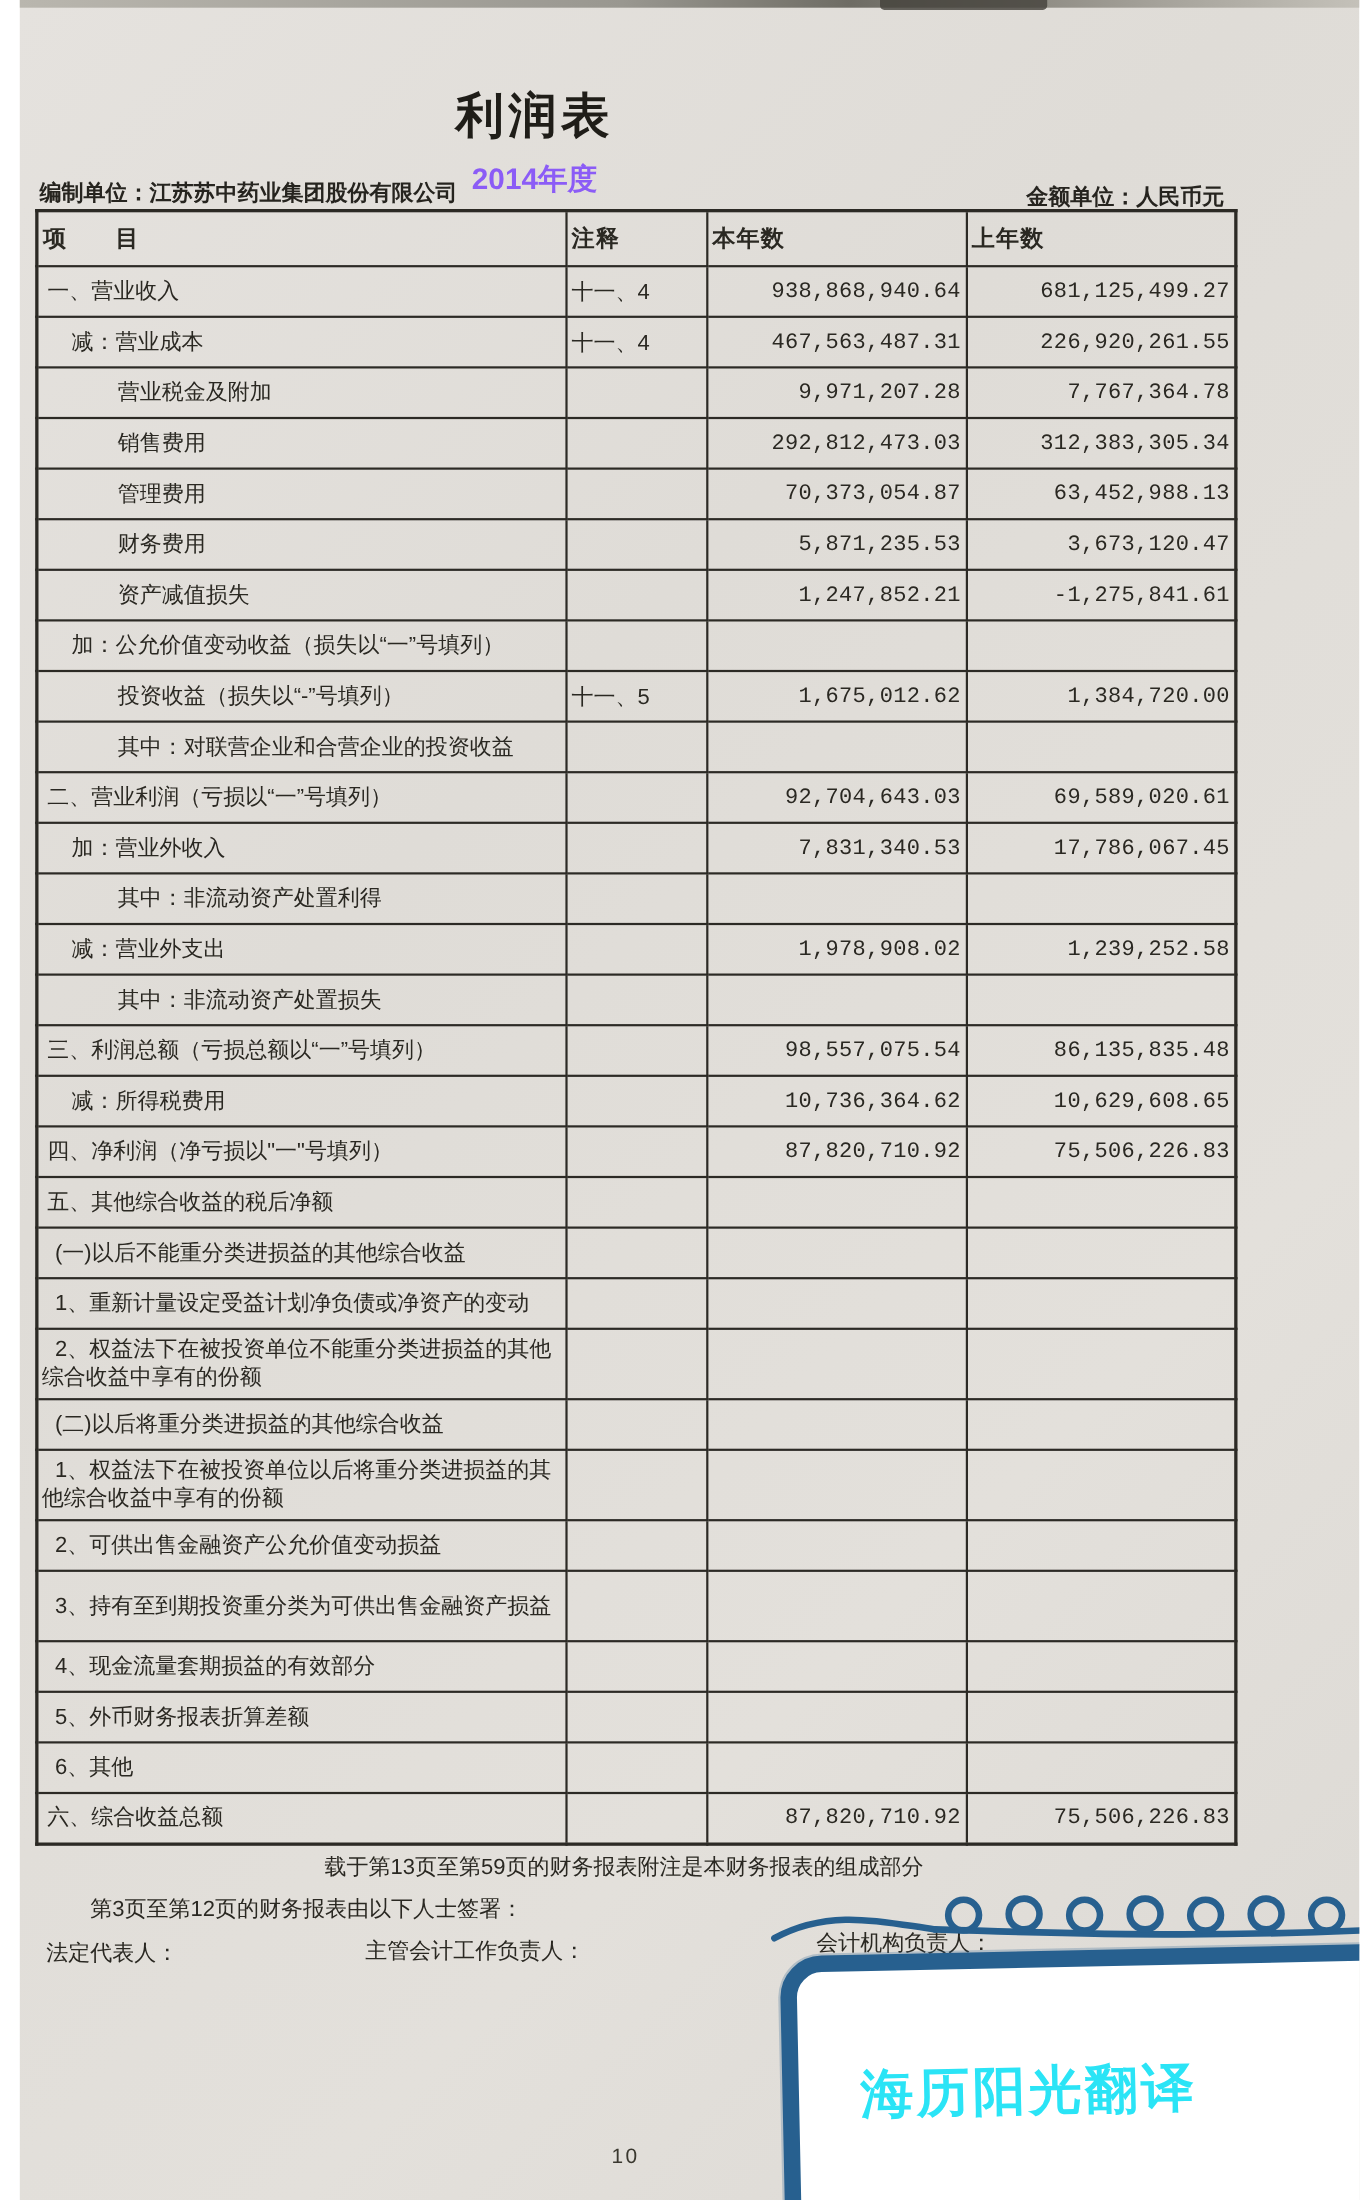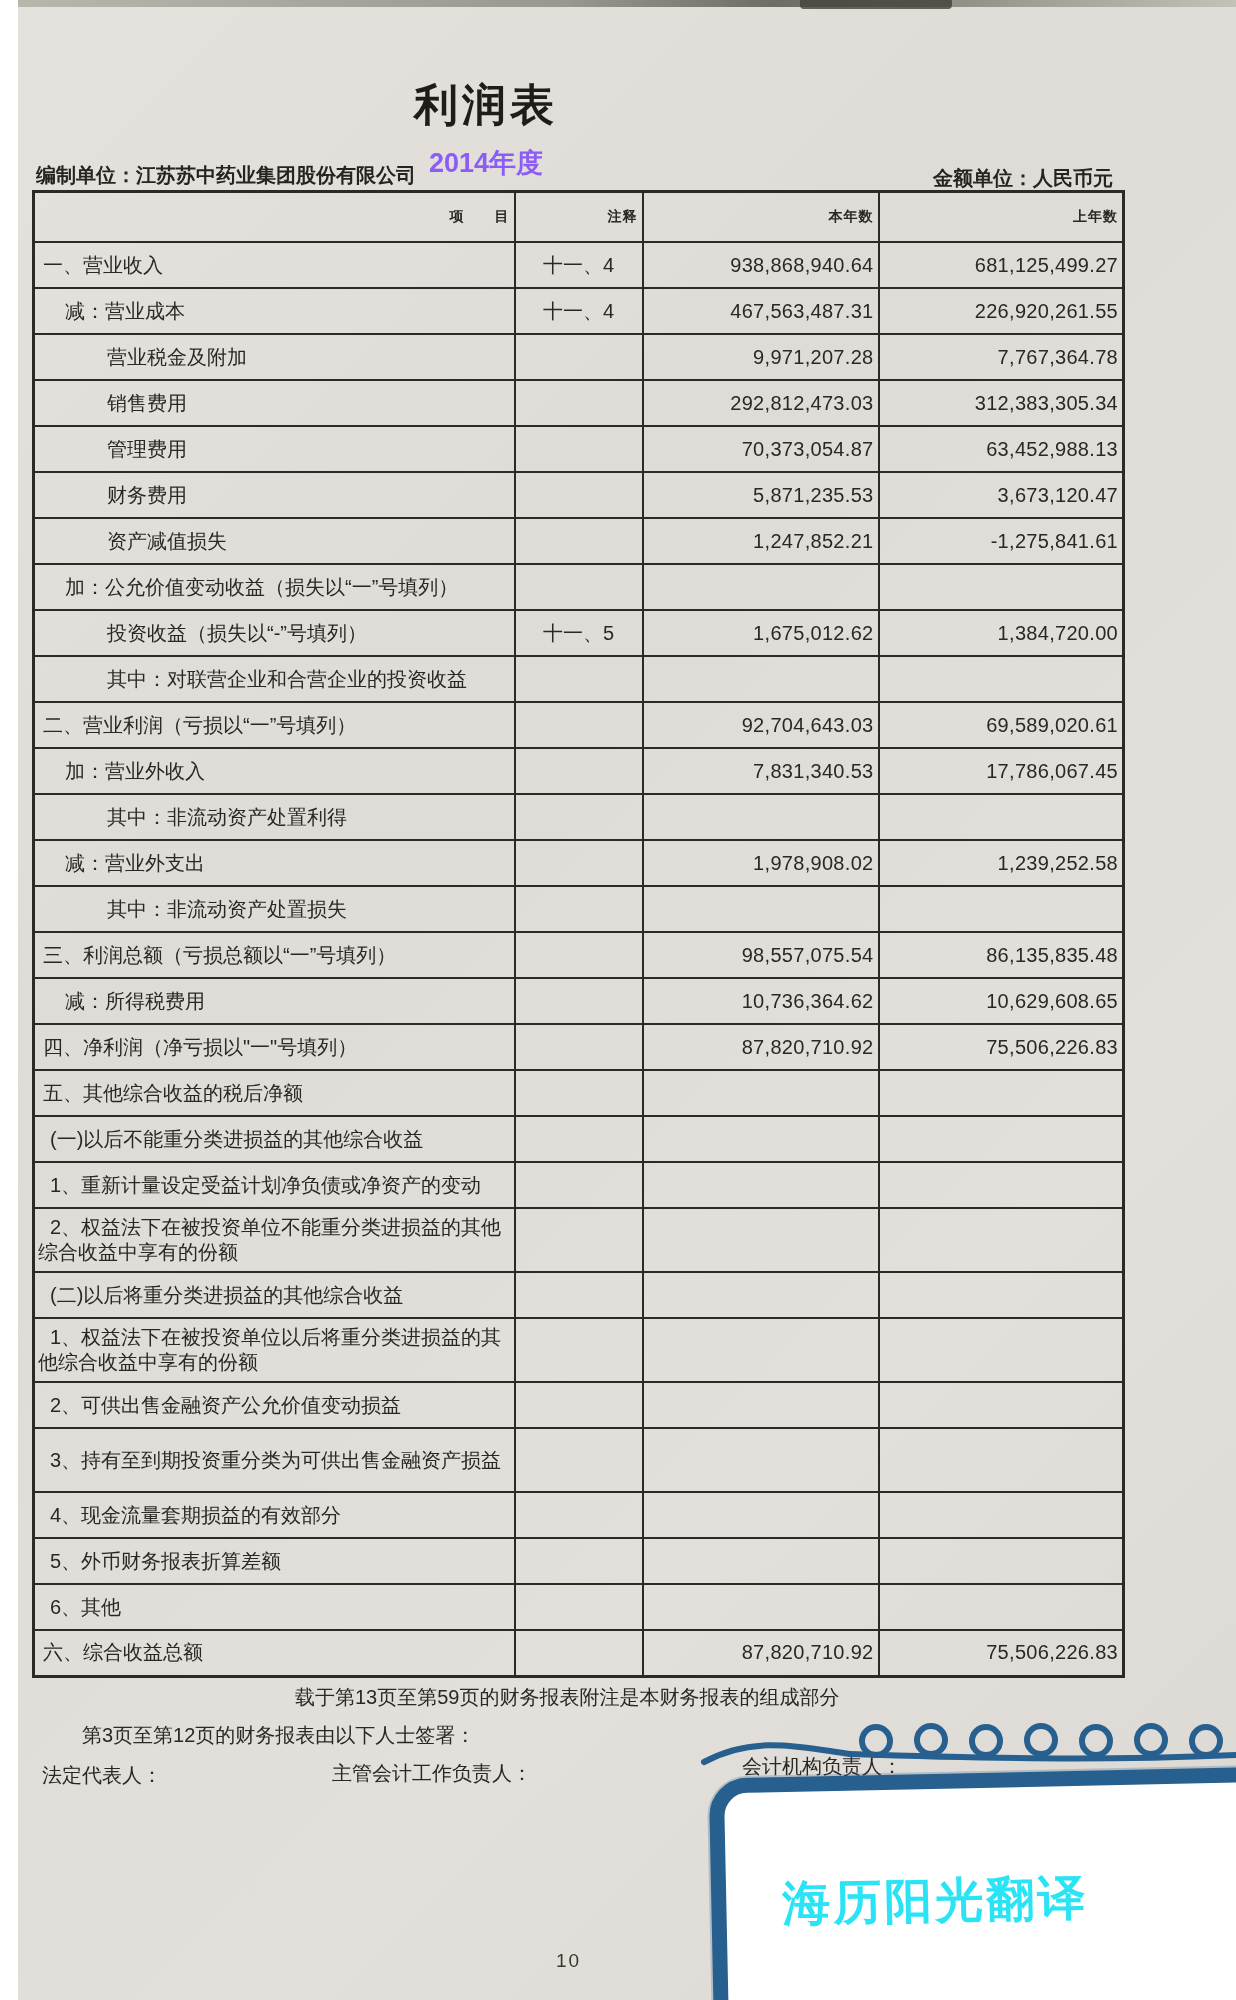--- a/index.html
+++ b/index.html
@@ -17,26 +17,26 @@
   .doc-period{margin-top:10px;font-size:27px;font-weight:bold;color:#8b5cf6;}
 
   .prep-line{position:absolute;left:36px;top:162px;font-size:20px;font-weight:600;color:#26241f;}
   .unit-line{position:absolute;right:123px;top:165px;font-size:20px;font-weight:600;color:#26241f;}
 
   table.fin{position:absolute;left:32px;top:190px;width:1090px;border-collapse:collapse;
             table-layout:fixed;background:transparent;}
   table.fin{border:3px solid #2c2a25;}
   table.fin td,table.fin th{border:2px solid #2c2a25;font-size:20px;vertical-align:middle;
             padding:2px 4px;overflow:hidden;color:#2a2822;}
-  table.fin th{height:44px;font-weight:600;font-size:14px;text-align:right;letter-spacing:1px;}
+  table.fin th{height:44px;font-weight:600;font-size:21px;text-align:left;letter-spacing:1px;}
   table.fin tr{height:46px;}
   table.fin tr.tall{height:64px;}
   td.c-item{text-align:left;line-height:1.25;}
-  td.c-note{text-align:center;color:#35332c;}
-  td.c-num{text-align:right;padding-right:12px;font-size:20px;letter-spacing:.3px;color:#2e2c26;}
+  td.c-note{text-align:left;color:#35332c;}
+  td.c-num{text-align:right;padding-right:12px;font-size:20px;letter-spacing:.3px;color:#2e2c26;font-family:Liberation Mono, monospace;}
   .ind-0{padding-left:8px !important;}
   .ind-1{padding-left:30px !important;margin-top:28px;}
   .ind-2{padding-left:72px !important;}
   .ind-3{padding-left:3px !important;text-indent:12px;}
 
   .fn-1{position:absolute;left:295px;top:1684px;font-size:20px;color:#2a2822;}
   .fn-2{position:absolute;left:44px;top:1722px;font-size:20px;color:#2a2822;margin-left:38px;}
   .sig-a{position:absolute;left:42px;top:1762px;font-size:20px;color:#2a2822;z-index:1;}
   .sig-b{position:absolute;left:332px;top:1760px;font-size:20px;color:#2a2822;z-index:1;}
   .sig-c{position:absolute;left:742px;top:1753px;font-size:20px;color:#2a2822;z-index:1;}

